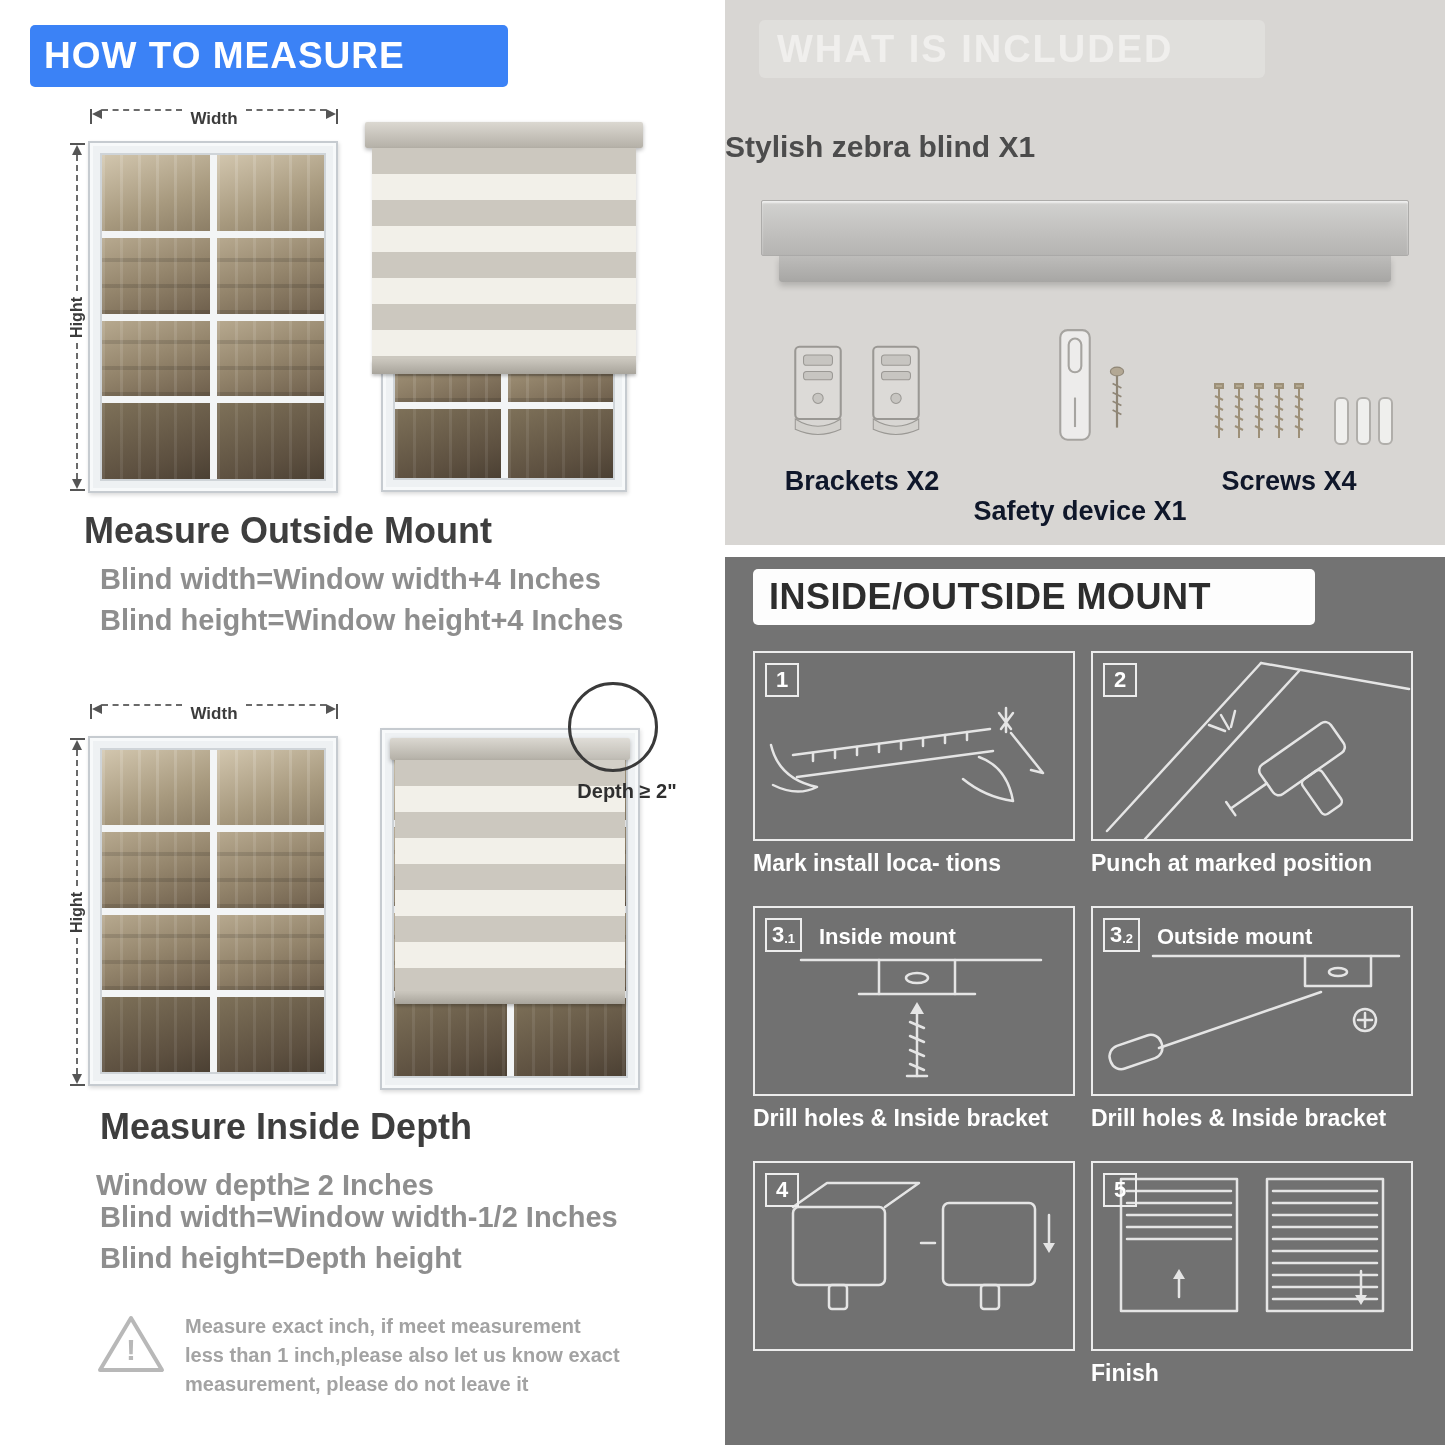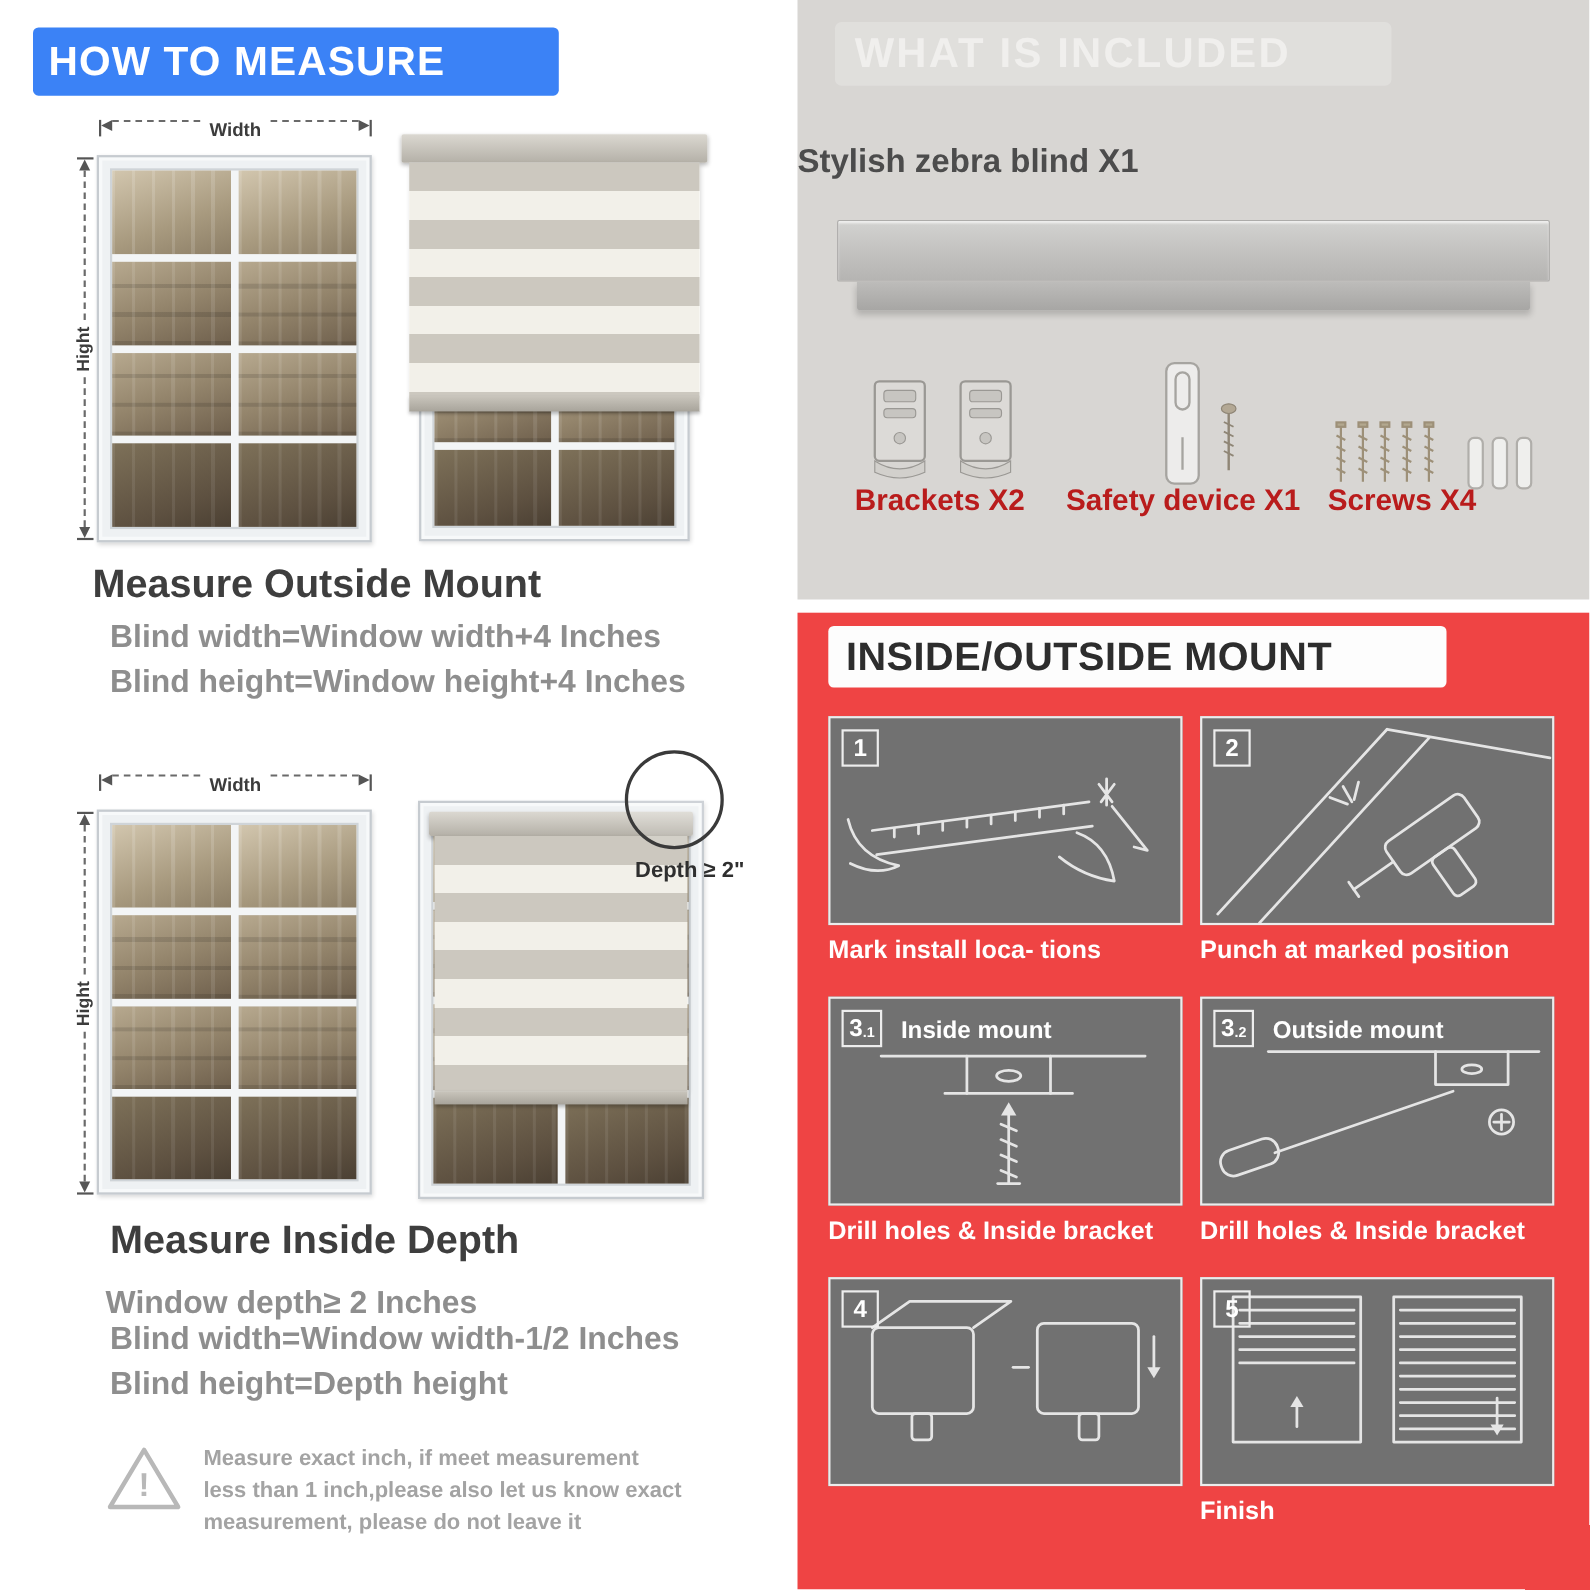--- a/index.html
+++ b/index.html
@@ -119,26 +119,26 @@
   #headrail-top { position:absolute; left:36px; top:200px; width:648px; height:56px;
     background:linear-gradient(180deg,#d2d2d0 0%,#c2c1bf 55%,#b5b4b2 100%);
     border:1px solid #adacaa; border-radius:2px;
     box-shadow: inset 0 2px 2px rgba(255,255,255,0.65); }
   #headrail-lip { position:absolute; left:54px; top:256px; width:612px; height:26px;
     background:linear-gradient(180deg,#bdbcba,#a7a6a4);
     box-shadow:0 4px 6px rgba(0,0,0,0.18); border-radius:0 0 3px 3px; }
   #brackets-icon { position:absolute; left:62px; top:340px; display:flex; gap:16px; }
   #safety-icon   { position:absolute; left:330px; top:328px; display:flex; gap:14px; align-items:flex-start; }
   #screws-icon   { position:absolute; left:486px; top:380px; display:flex; gap:18px; align-items:flex-start; }
-  .inc-label { position:absolute; top:440px; font-size:27px; font-weight:bold; color:#b91c1c; }
+  .inc-label { position:absolute; top:466px; font-size:27px; font-weight:bold; color:#0f172a; text-align:center; }
   #label-brackets { left:52px;  width:170px; }
-  #label-safety   { left:244px; width:222px; }
+  #label-safety   { left:244px; width:222px;margin-top:30px; }
   #label-screws   { left:482px; width:164px; }
 
-  #mount-panel { left:725px; top:557px; width:720px; height:888px; background:#ef4444; }
+  #mount-panel { left:725px; top:557px; width:720px; height:888px; background:#737373; }
   #iom-bar { position:absolute; left:28px; top:12px; width:562px; height:56px;
     background:#fdfdfd; border-radius:5px; color:#2d2d2d; font-size:36px;
     font-weight:bold; line-height:56px; padding-left:16px; letter-spacing:0.5px; }
   .step-cell { position:absolute; width:322px; }
   .step-panel { position:relative; height:190px; border:2px solid #ececec; background:#717171; overflow:hidden; }
   .step-caption { font-size:23px; font-weight:bold; color:#ffffff; margin-top:9px; }
   .step-num { position:absolute; left:10px; top:10px; min-width:34px; height:34px;
     border:2px solid #ededed; color:#fff; font-weight:bold; font-size:22px;
     display:flex; align-items:flex-start; justify-content:center; padding:2px 5px 0 5px; }
   .step-sub { font-size:13px; margin-top:9px; }

